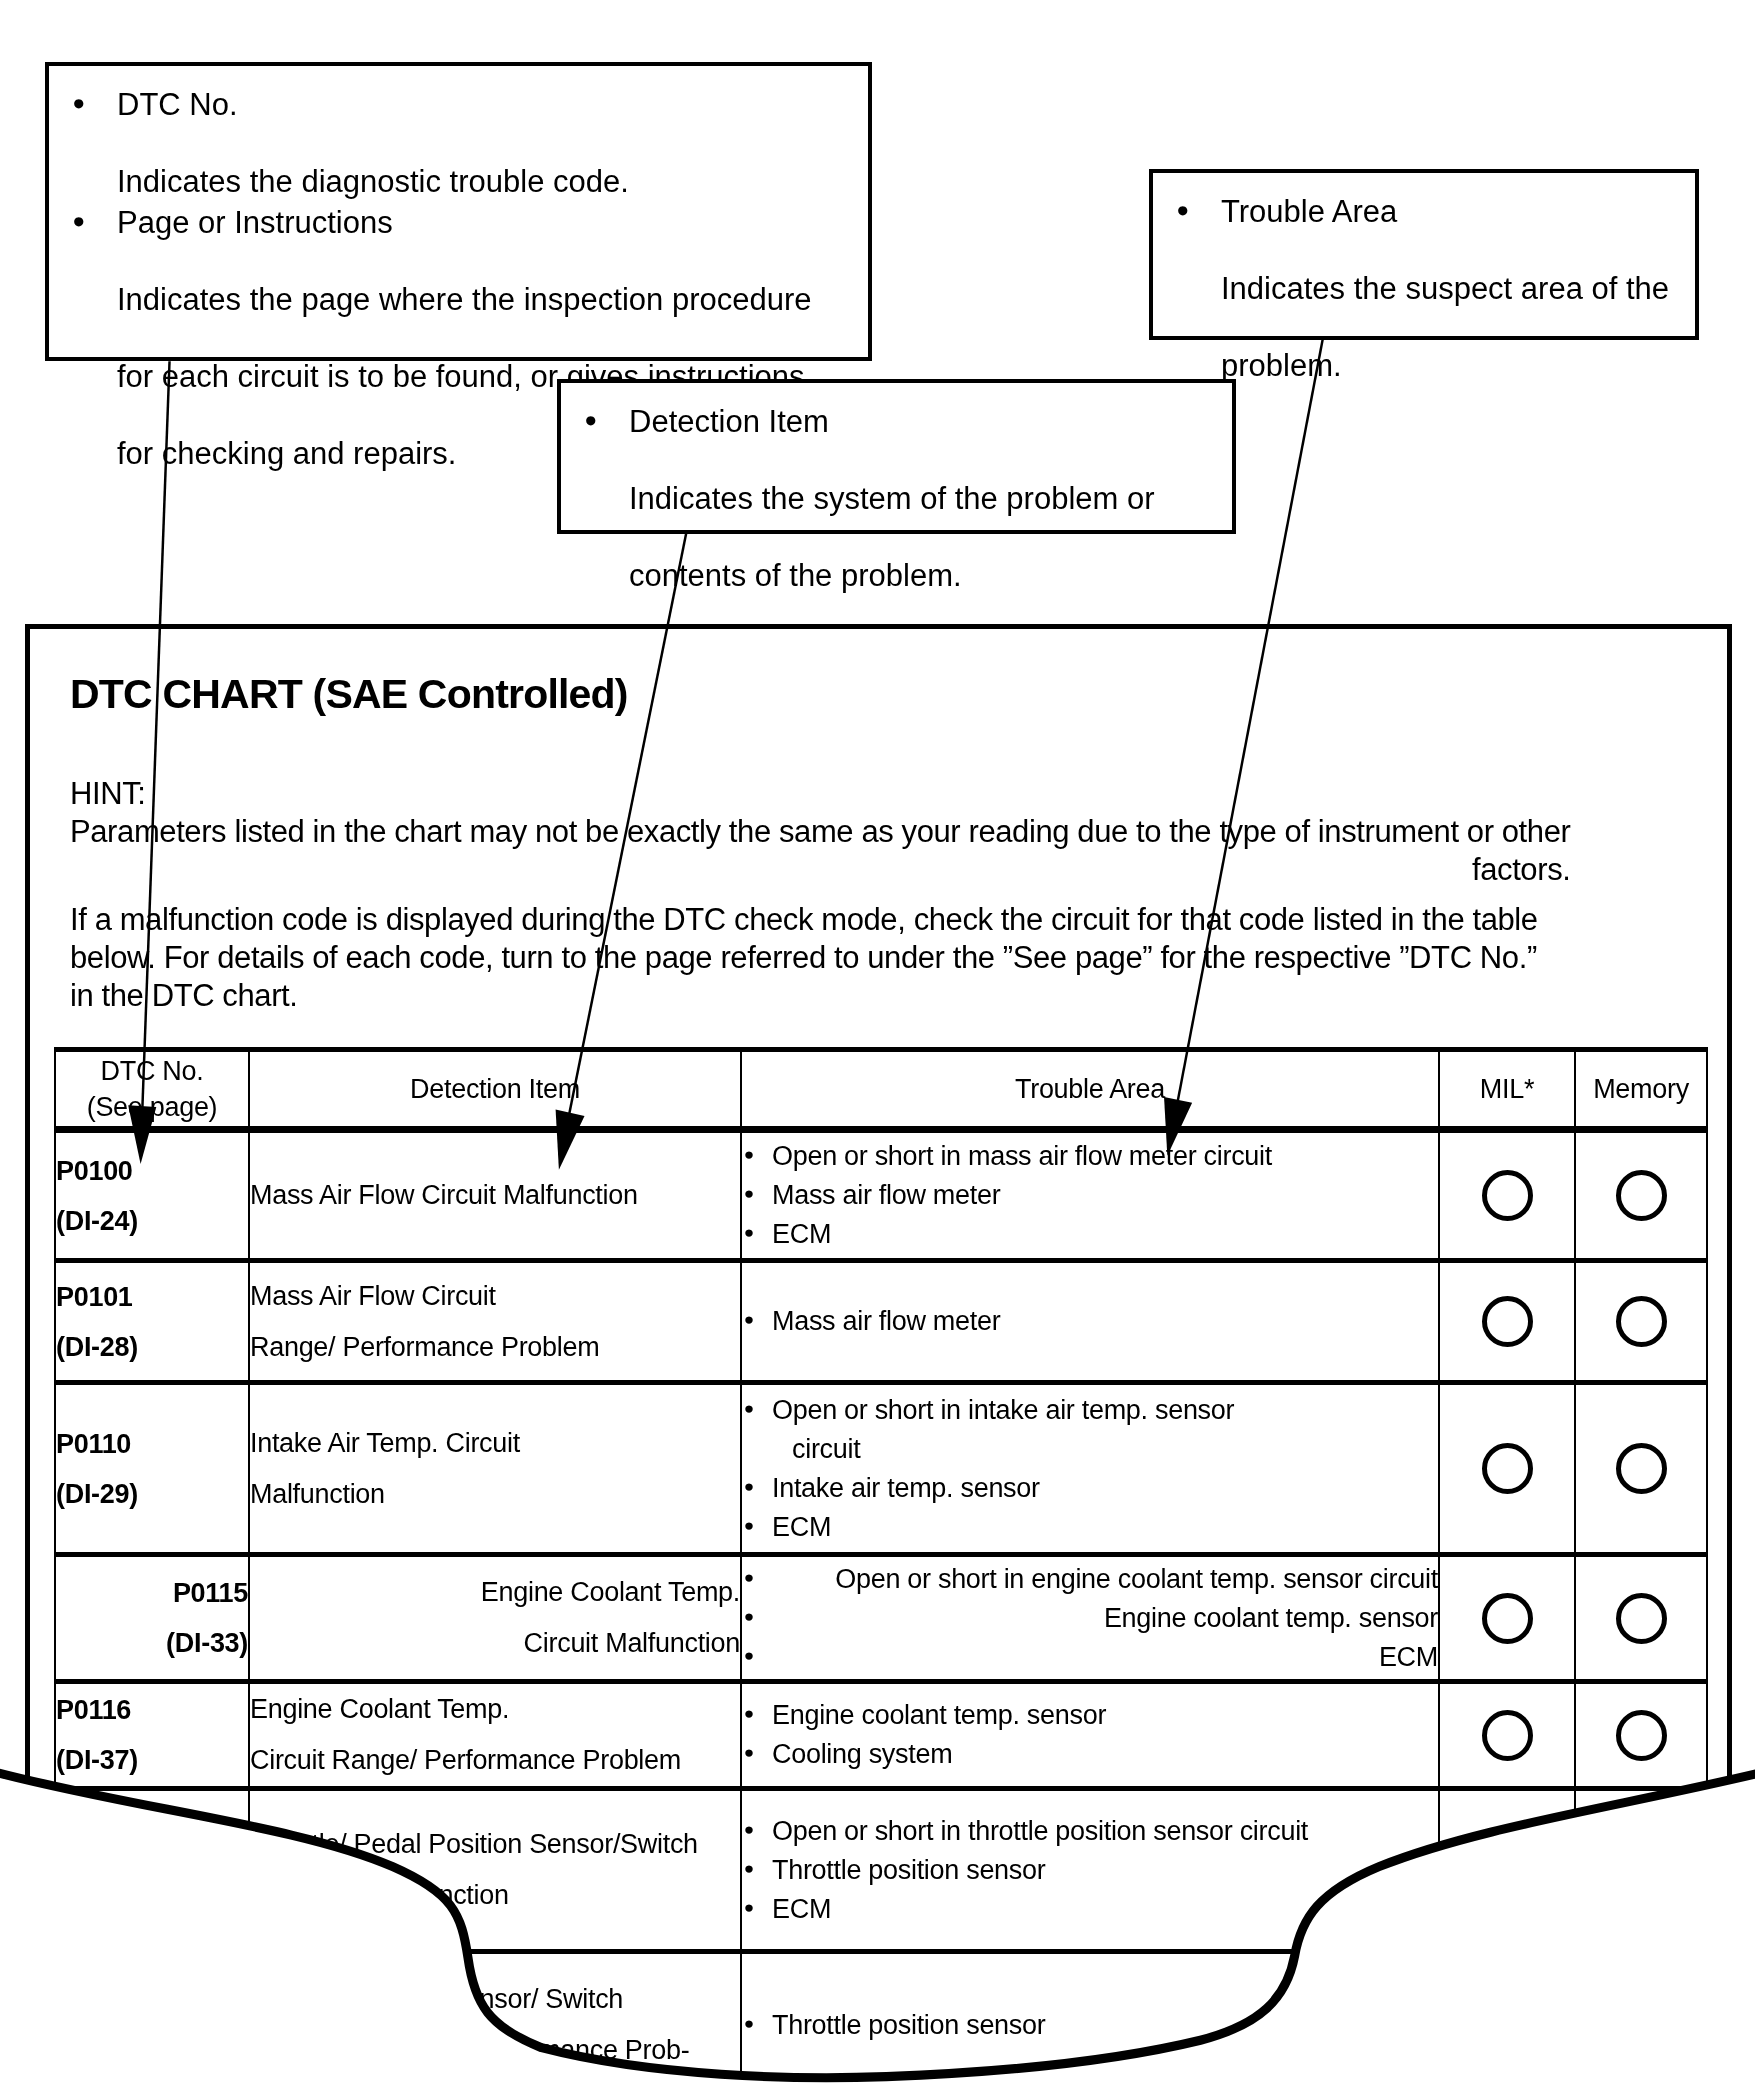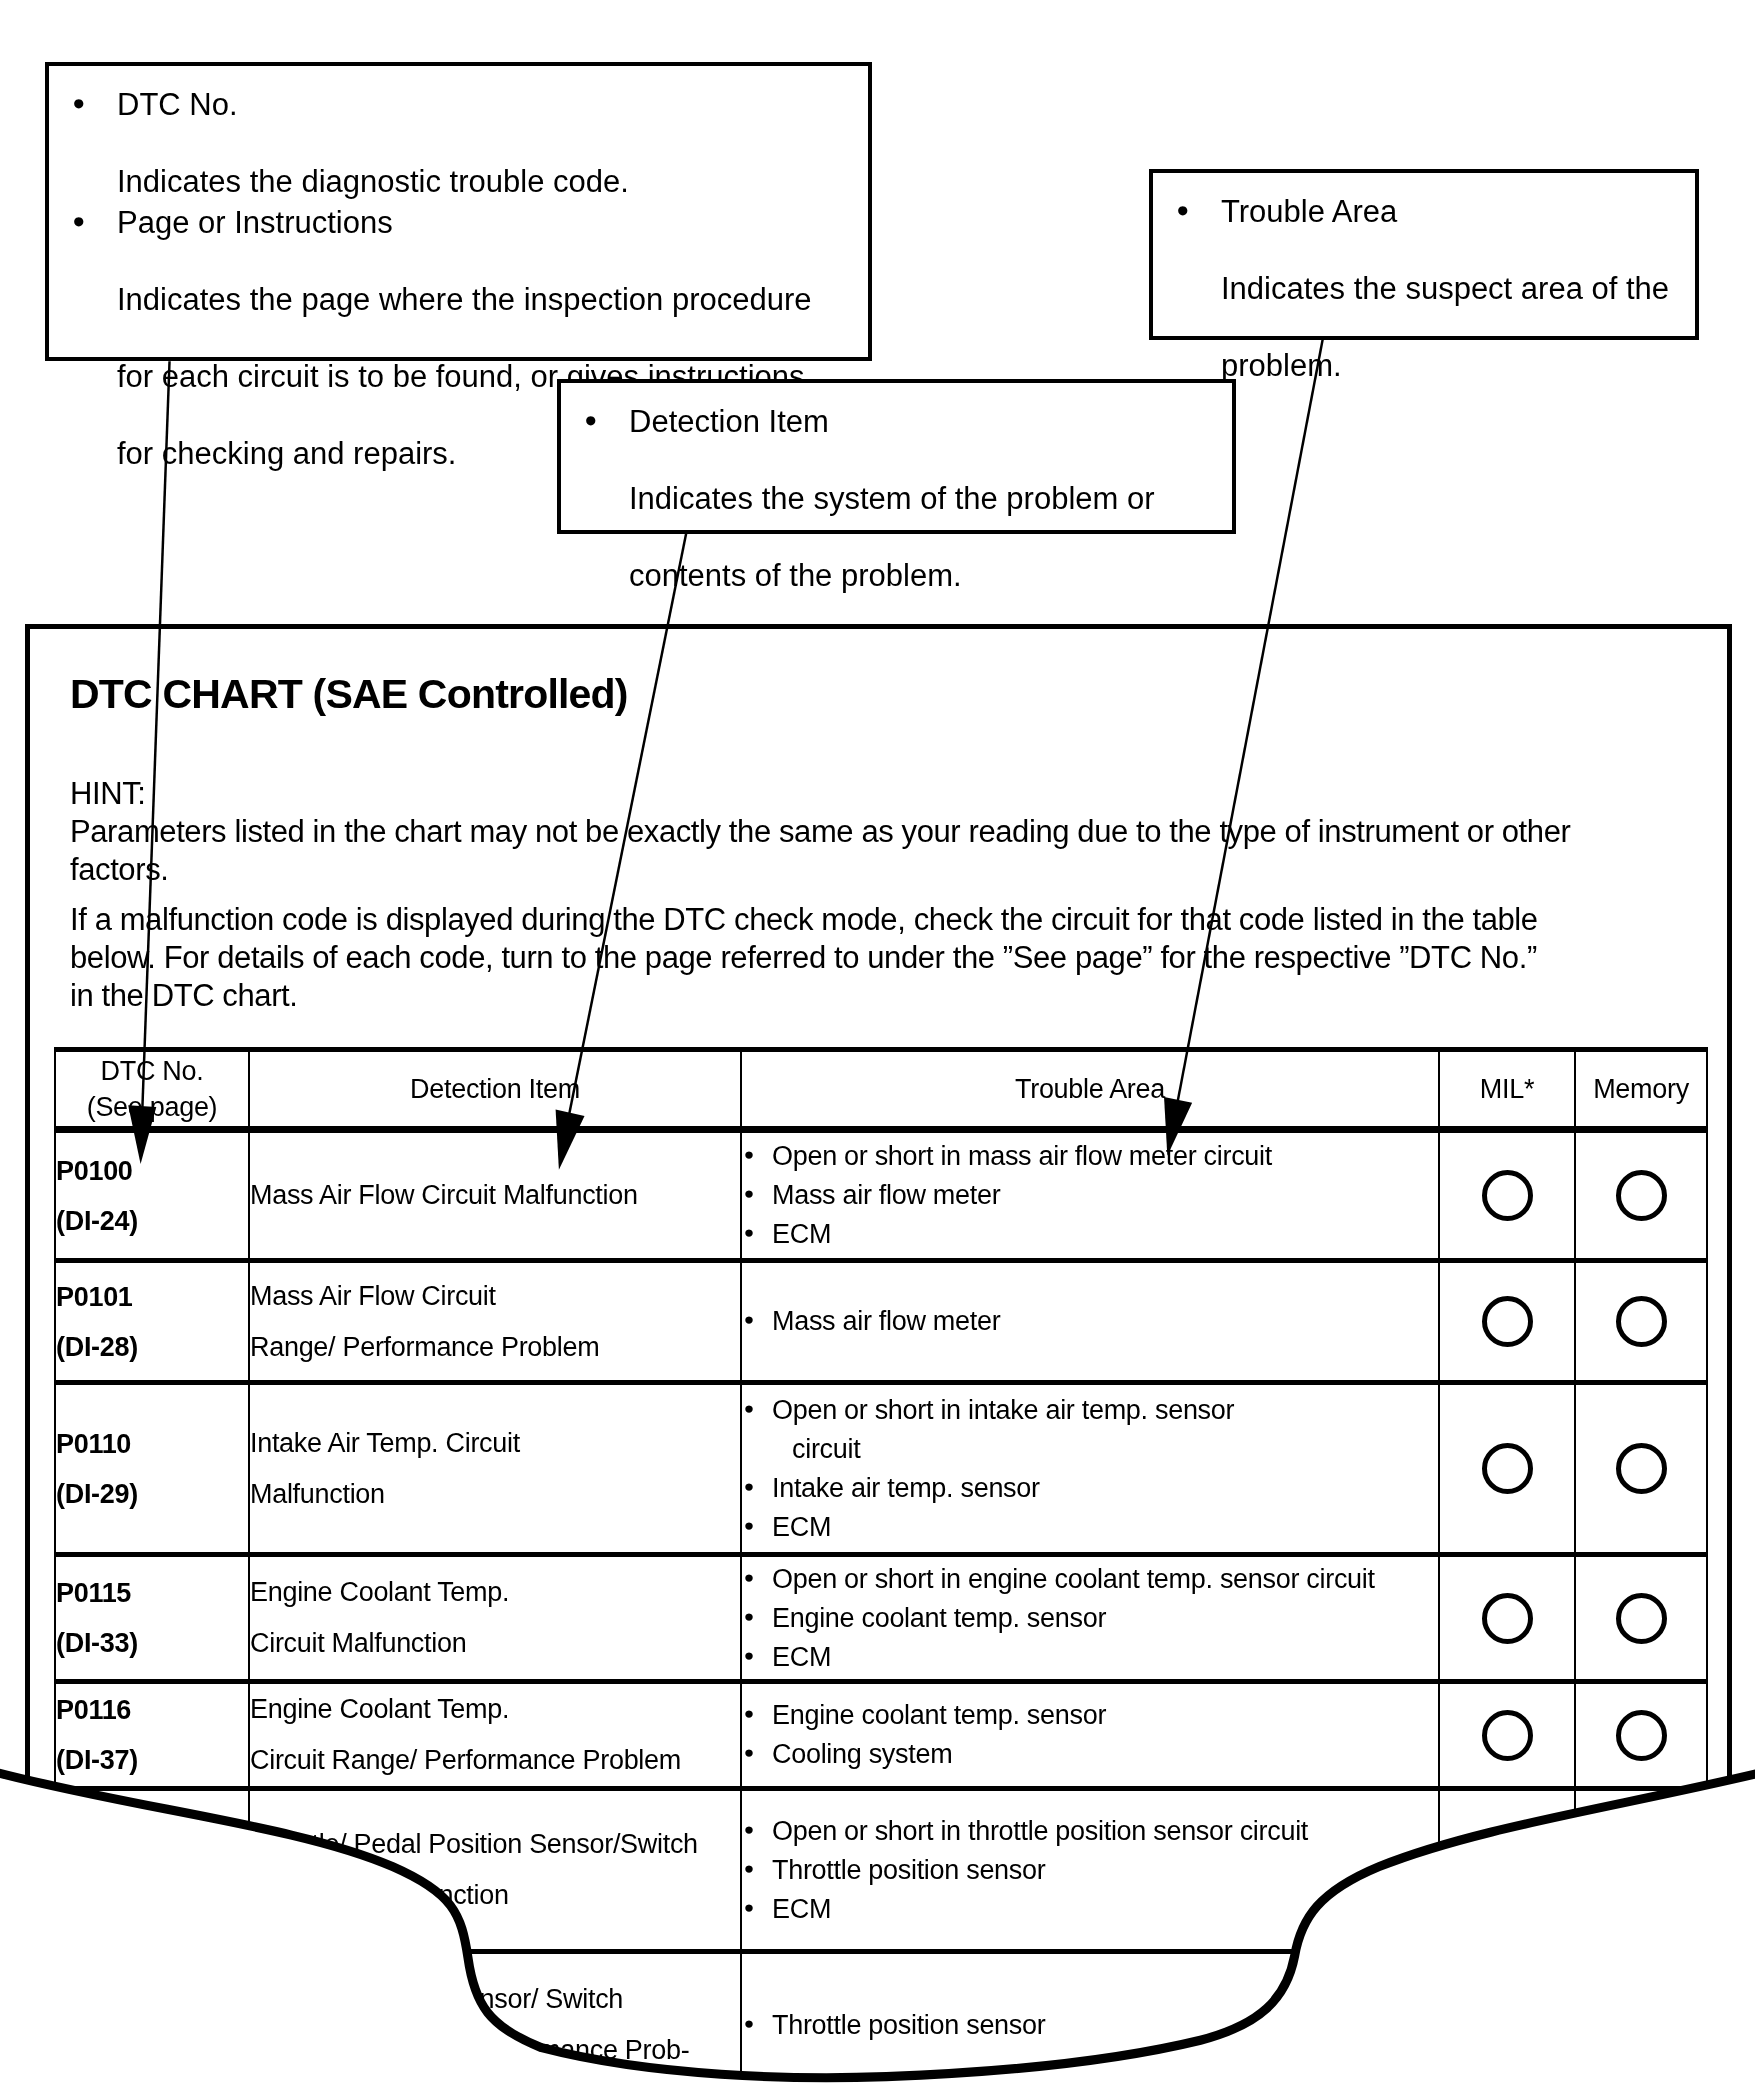--- a/index.html
+++ b/index.html
@@ -70,21 +70,21 @@
   </div>
   <div class="desc-line">Indicates the system of the problem or</div>
   <div class="desc-line">contents of the problem.</div>
 </div>
 
 <div class="main-box"></div>
 
 <div class="page-title">DTC CHART (SAE Controlled)</div>
 
 <div class="abs bodyline" style="left:70px;top:775px;">HINT:</div>
-<div class="abs" style="left:70px;top:813px;">
+<div class="abs" style="left:70px;top:813px;text-align:right;">
   <div class="bodyline">Parameters listed in the chart may not be exactly the same as your reading due to the type of instrument or other</div>
   <div class="bodyline">factors.</div>
 </div>
 <div class="abs" style="left:70px;top:901px;">
   <div class="bodyline">If a malfunction code is displayed during the DTC check mode, check the circuit for that code listed in the table</div>
   <div class="bodyline">below. For details of each code, turn to the page referred to under the ”See page” for the respective ”DTC No.”</div>
   <div class="bodyline">in the DTC chart.</div>
 </div>
 
 <table class="dtc">
@@ -162,21 +162,21 @@
           <div class="tr-line"><span class="bdot">●</span><span>Intake air temp. sensor</span></div>
           <div class="tr-line"><span class="bdot">●</span><span>ECM</span></div>
         </td>
         <td>
           <div class="ring"></div>
         </td>
         <td>
           <div class="ring"></div>
         </td>
       </tr>
-      <tr style="height: 127px;">
+      <tr style="height: 127px; text-align: right;">
         <td class="c-dtc">
           <div class="dtc-line">P0115</div>
           <div class="dtc-line">(DI-33)</div>
         </td>
         <td class="c-det">
           <div class="det-line">Engine Coolant Temp.</div>
           <div class="det-line">Circuit Malfunction</div>
         </td>
         <td class="c-tr">
           <div class="tr-line"><span class="bdot">●</span><span>Open or short in engine coolant temp. sensor circuit</span></div>

